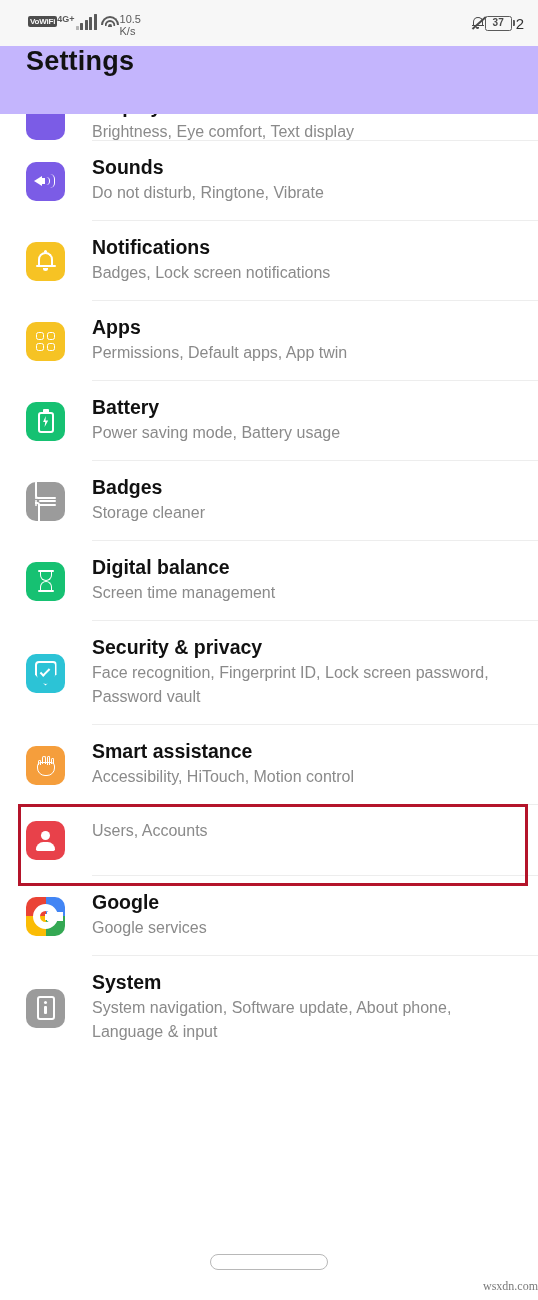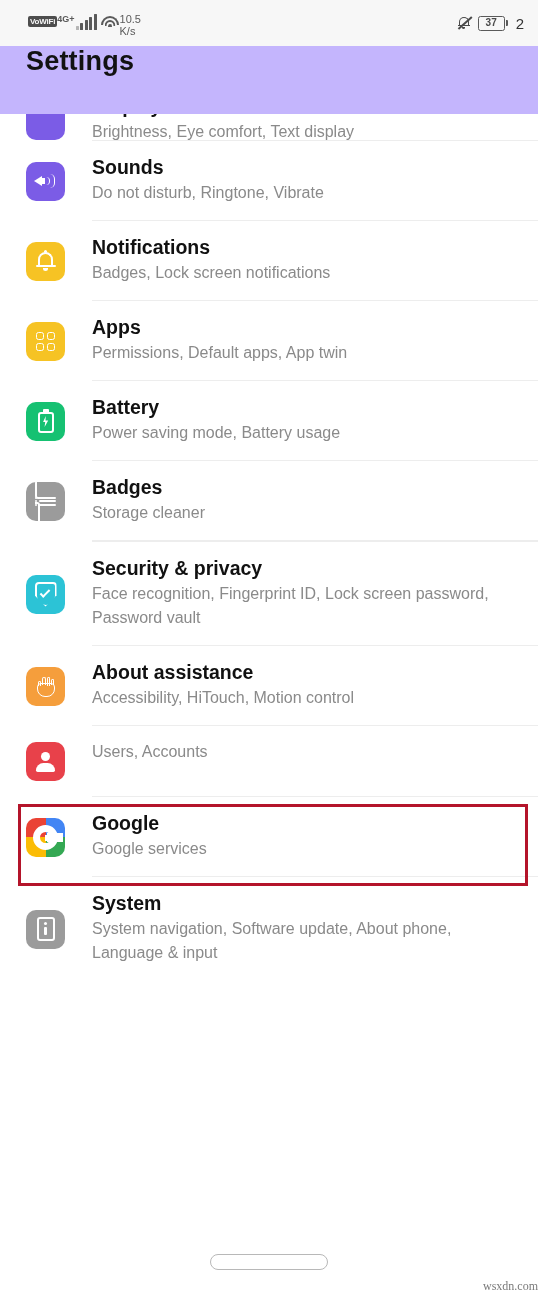--- a/index.html
+++ b/index.html
@@ -35,21 +35,21 @@
   .bars i:nth-child(4){height:13px;}
   .bars i:nth-child(5){height:16px;}
   .wifi{ position:relative; width:19px; height:16px; margin:6px 0 0 4px; }
   .wifi span{ position:absolute; left:50%; transform:translateX(-50%);
     border:2px solid #5a5a5a; border-bottom:none;
     border-radius:50% 50% 0 0 / 100% 100% 0 0; }
   .wifi span:nth-child(1){ width:18px; height:9px; top:1px; }
   .wifi span:nth-child(2){ width:11px; height:6px; top:5px; }
   .wifi span:nth-child(3){ width:4px;  height:3px; top:9px; border-width:2px;}
   .speed{ font-size:11px; color:#5a5a5a; line-height:12px; margin-top:4px; }
-  .sb-right{ margin-left:auto; display:flex; gap:7px; }
+  .sb-right{ margin-left:auto; display:flex; }
   .bell-mute{ position:relative; width:14px; height:16px; }
   .bell-mute .b{
     position:absolute; left:2px; top:2px; width:10px; height:9px;
     border:1.6px solid #4a4a4a; border-bottom:none;
     border-radius:5px 5px 0 0;
   }
   .bell-mute .bb{ position:absolute; left:1px; top:10px; width:12px; height:1.6px; background:#4a4a4a;}
   .bell-mute .bc{ position:absolute; left:5.5px; top:12px; width:3px; height:2px; background:#4a4a4a; border-radius:0 0 2px 2px;}
   .bell-mute .slash{
     position:absolute; left:-1px; top:7px; width:18px; height:1.6px;
@@ -370,20 +370,38 @@
         </div>
       </div>
       <div class="txt">
         <div class="rtitle">Badges</div>
         <div class="rsub">Storage cleaner</div>
       </div>
     </div>
   </div>
   <div class="divider"></div>
 
+  <div class="row">
+    <div class="row-inner">
+      <div class="icon-wrap">
+        <div class="ic" style="background:#16C172">
+          <span class="g-hour">
+              <span class="tb"></span>
+              <span class="up"></span>
+              <span class="dn"></span>
+              <span class="bb2"></span>
+            </span>
+        </div>
+      </div>
+      <div class="txt">
+        <div class="rtitle">Digital balance</div>
+        <div class="rsub">Screen time management</div>
+      </div>
+    </div>
+  </div>
   <div class="divider"></div>
 
   <div class="row">
     <div class="row-inner">
       <div class="icon-wrap">
         <div class="ic" style="background:#2CC3D6">
           <span class="g-shield">
               <span class="sh"></span>
               <span class="ck"></span>
             </span>
@@ -404,21 +422,21 @@
           <span class="g-hand">
             <span class="f f1"></span>
               <span class="f f2"></span>
               <span class="f f3"></span>
               <span class="f f4"></span>
             <span class="palm"></span>
           </span>
         </div>
       </div>
       <div class="txt">
-        <div class="rtitle">About assistance</div>
+        <div class="rtitle">Smart assistance</div>
         <div class="rsub">Accessibility, HiTouch, Motion control</div>
       </div>
     </div>
   </div>
   <div class="divider"></div>
 
   <div class="row" id="users-row">
     <div class="row-inner">
       <div class="icon-wrap">
         <div class="ic" style="background:#E8414A">

